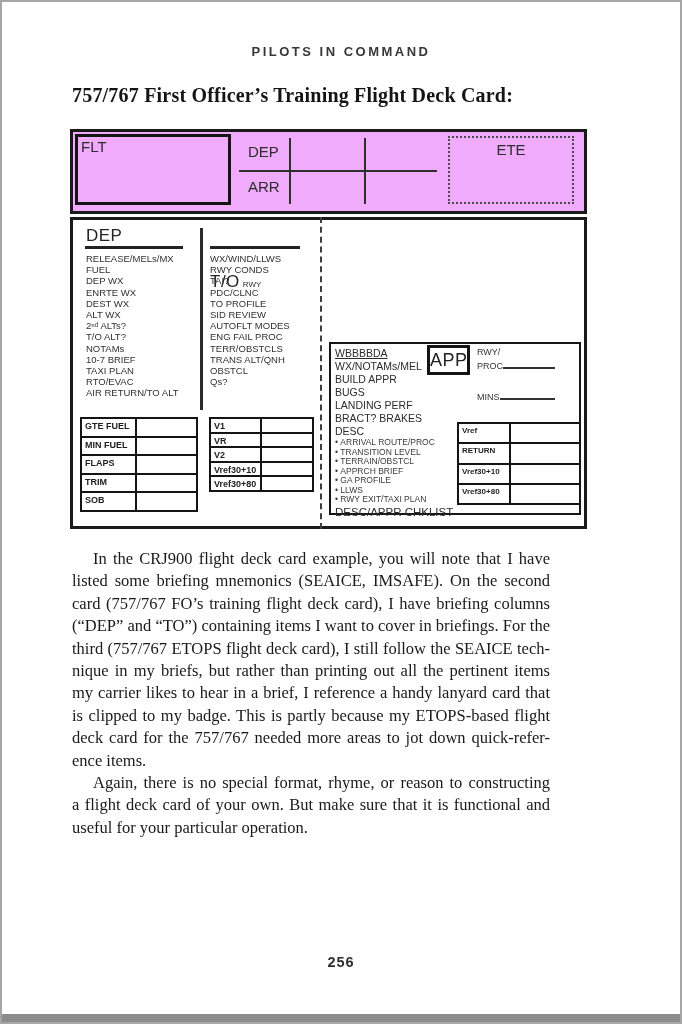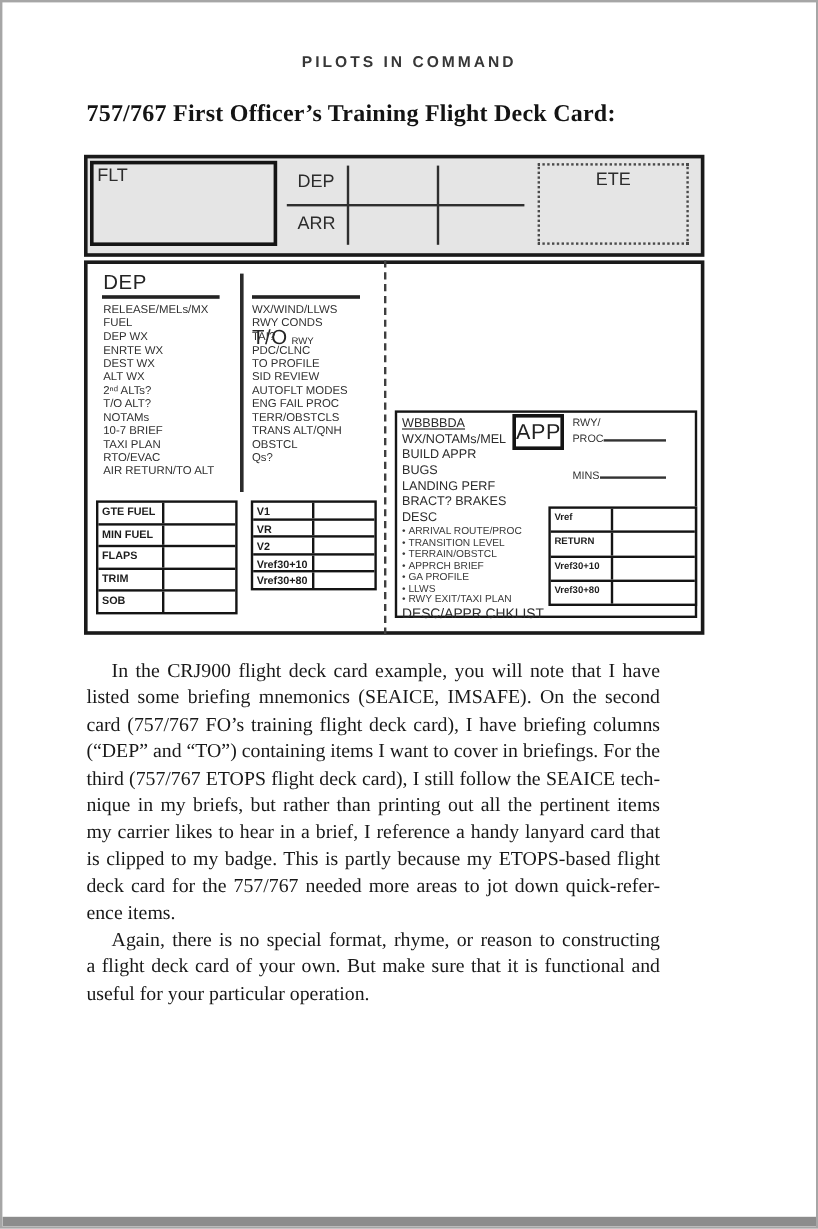--- a/index.html
+++ b/index.html
@@ -18,21 +18,21 @@
     font-family:"Liberation Sans", sans-serif; font-size:13px; font-weight:600;
     letter-spacing:2.5px; color:#373737;
   }
   .section-heading {
     left:70px; top:82px; width:516px;
     font-size:20px; font-weight:bold; color:#141414; letter-spacing:0.2px;
   }
 
   
   .fig { font-family:"Liberation Sans", sans-serif; color:#262626; }
-  .card-top { left:68px; top:127px; width:517px; height:85px; border:3px solid #1a1a1a; background:#e5e5e5; }
+  .card-top { left:68px; top:127px; width:517px; height:85px; border:3px solid #1a1a1a; background:#f0abfc; }
   .flt-box { left:2px; top:2px; width:156px; height:71px; border:3px solid #141414; }
   .flt-label { position:absolute; left:3px; top:1px; font-size:15px; color:#2c2c2c; }
   .deparr-label { font-size:15px; color:#2c2c2c; }
   .hline { background:#2e2e2e; height:2px; }
   .vline { background:#2e2e2e; width:2px; }
   .ete-box { left:375px; top:4px; width:126px; height:68px; border:2px dotted #4a4a4a; text-align:center; }
   .ete-label { font-size:15px; color:#2c2c2c; margin-top:3px; }
 
   .card-main { left:68px; top:215px; width:517px; height:312px; border:3px solid #1a1a1a; background:#fff; }
   .col-title { font-size:17px; letter-spacing:0.5px; color:#242424; }
@@ -264,14 +264,15 @@
         <div class="bline">deck card for the 757/767 needed more areas to jot down quick-refer-</div>
         <div class="bline">ence items.</div>
       </div>
     <div>
         <div class="bline">Again, there is no special format, rhyme, or reason to constructing</div>
         <div class="bline">a flight deck card of your own. But make sure that it is functional and</div>
         <div class="bline">useful for your particular operation.</div>
       </div>
   </div>
 
+  <div class="abs page-number">256</div>
   <div class="abs bottom-bar"></div>
 </div>
 
 </body></html>

